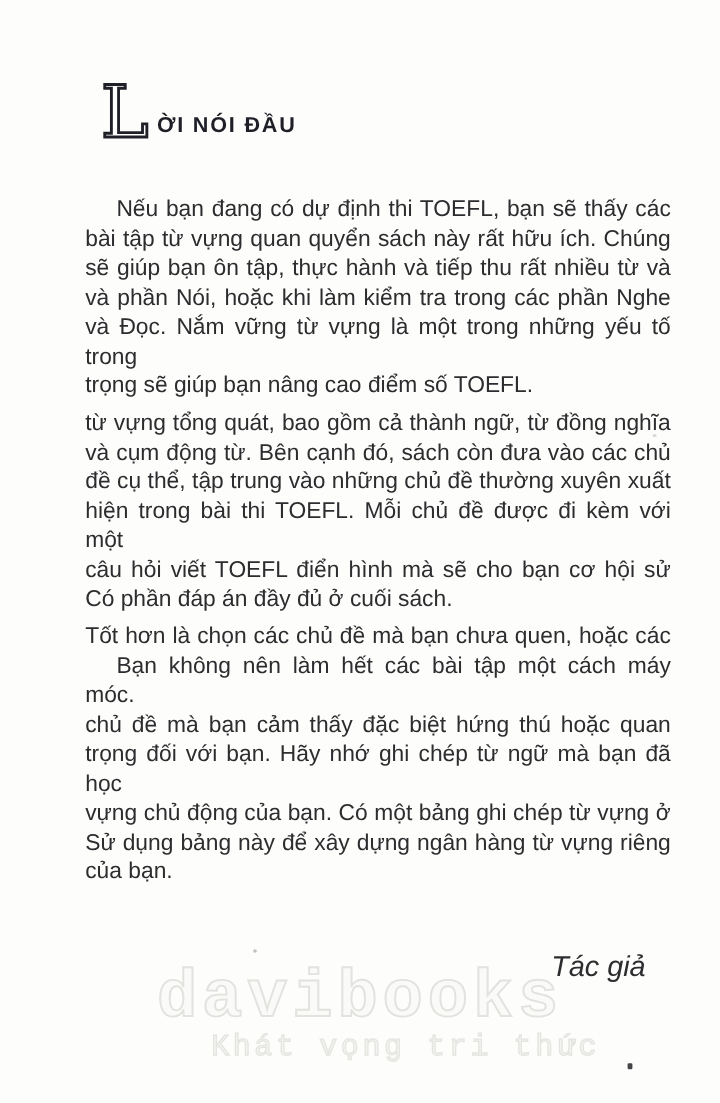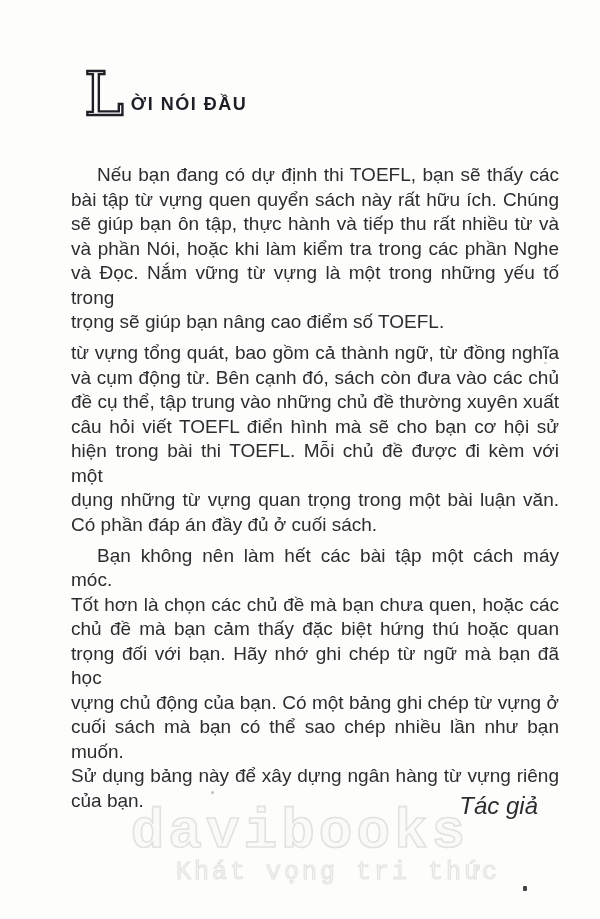--- a/index.html
+++ b/index.html
@@ -130,42 +130,40 @@
 <div class="page">
 
   <div class="title-block">
     <span class="dropcap">L</span>
     <span class="title-text">ỜI NÓI ĐẦU</span>
   </div>
 
   <div class="body">
       <div class="paragraph">
         <div class="line first">Nếu bạn đang có dự định thi TOEFL, bạn sẽ thấy các</div>
-        <div class="line">bài tập từ vựng quen quyển sách này rất hữu ích. Chúng</div>
+        <div class="line">bài tập từ vựng quan quyển sách này rất hữu ích. Chúng</div>
         <div class="line">sẽ giúp bạn ôn tập, thực hành và tiếp thu rất nhiều từ và</div>
         <div class="line">và phần Nói, hoặc khi làm kiểm tra trong các phần Nghe</div>
         <div class="line">và Đọc. Nắm vững từ vựng là một trong những yếu tố trong</div>
         <div class="line last">trọng sẽ giúp bạn nâng cao điểm số TOEFL.</div>
       </div>
       <div class="paragraph">
         <div class="line">từ vựng tổng quát, bao gồm cả thành ngữ, từ đồng nghĩa</div>
         <div class="line">và cụm động từ. Bên cạnh đó, sách còn đưa vào các chủ</div>
         <div class="line">đề cụ thể, tập trung vào những chủ đề thường xuyên xuất</div>
+        <div class="line">hiện trong bài thi TOEFL. Mỗi chủ đề được đi kèm với một</div>
         <div class="line">câu hỏi viết TOEFL điển hình mà sẽ cho bạn cơ hội sử</div>
-        <div class="line">hiện trong bài thi TOEFL. Mỗi chủ đề được đi kèm với một</div>
-        <div class="line">dụng những từ vựng quan trọng trong một bài luận văn.</div>
         <div class="line last">Có phần đáp án đầy đủ ở cuối sách.</div>
       </div>
       <div class="paragraph">
+        <div class="line">Tốt hơn là chọn các chủ đề mà bạn chưa quen, hoặc các</div>
         <div class="line first">Bạn không nên làm hết các bài tập một cách máy móc.</div>
-        <div class="line">Tốt hơn là chọn các chủ đề mà bạn chưa quen, hoặc các</div>
         <div class="line">chủ đề mà bạn cảm thấy đặc biệt hứng thú hoặc quan</div>
         <div class="line">trọng đối với bạn. Hãy nhớ ghi chép từ ngữ mà bạn đã học</div>
         <div class="line">vựng chủ động của bạn. Có một bảng ghi chép từ vựng ở</div>
-        <div class="line">cuối sách mà bạn có thể sao chép nhiều lần như bạn muốn.</div>
         <div class="line">Sử dụng bảng này để xây dựng ngân hàng từ vựng riêng</div>
         <div class="line last">của bạn.</div>
       </div>
     </div>
 
   <div class="signature">Tác giả</div>
 
   <div class="watermark">
     <div class="wm-brand">davibooks</div>
     <div class="wm-tagline">Khát vọng tri thức</div>

